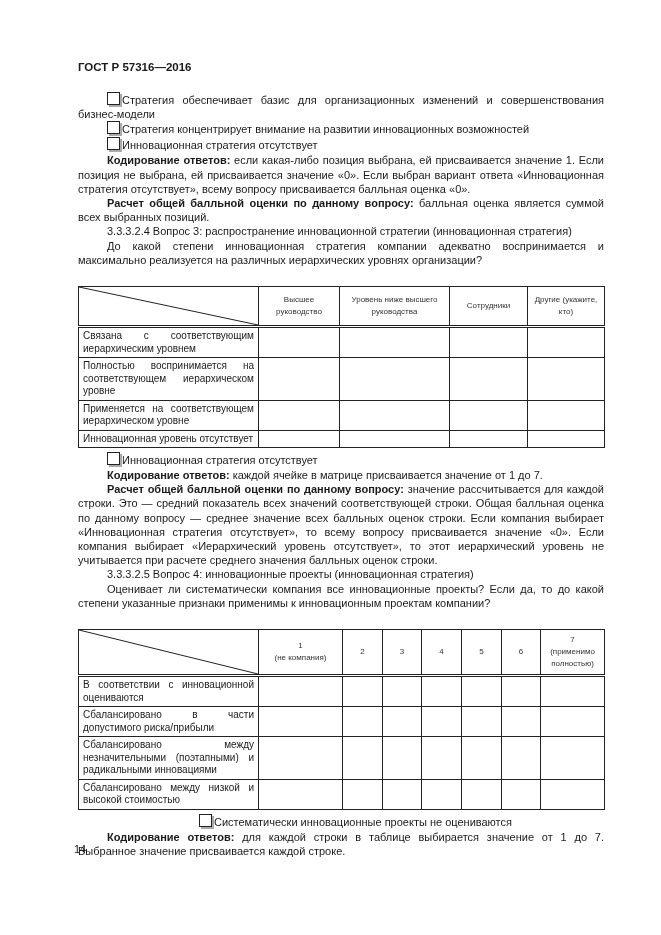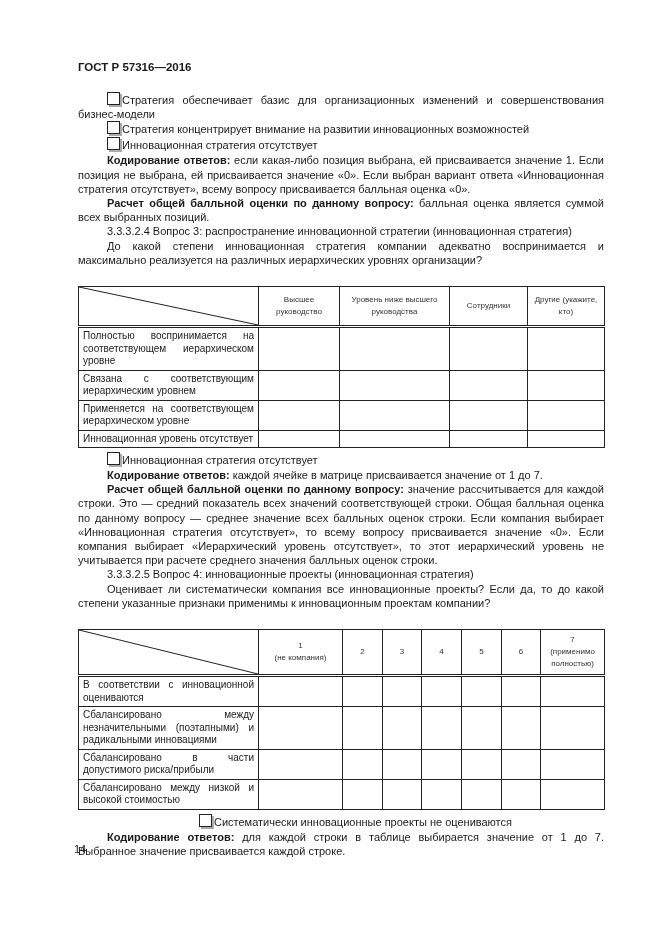--- a/index.html
+++ b/index.html
@@ -53,28 +53,28 @@
             </svg>
           </th>
         <th>Высшее руководство</th>
         <th>Уровень ниже высшего руководства</th>
         <th>Сотрудники</th>
         <th>Другие (укажите, кто)</th>
       </tr>
     </thead>
     <tbody>
       <tr style="height:27px;">
-          <td class="lbl">Полностью воспринимается на соответствующем иерархическом уровне</td>
+          <td class="lbl">Связана с соответствующим иерархическим уровнем</td>
           <td></td>
           <td></td>
           <td></td>
           <td></td>
         </tr>
       <tr style="height:27px;">
-          <td class="lbl">Связана с соответствующим иерархическим уровнем</td>
+          <td class="lbl">Полностью воспринимается на соответствующем иерархическом уровне</td>
           <td></td>
           <td></td>
           <td></td>
           <td></td>
         </tr>
       <tr style="height:27px;">
           <td class="lbl">Применяется на соответствующем иерархическом уровне</td>
           <td></td>
           <td></td>
           <td></td>
@@ -133,32 +133,32 @@
       <tr style="height:27px;">
           <td class="lbl">В соответствии с инновационной оцениваются</td>
           <td></td>
           <td></td>
           <td></td>
           <td></td>
           <td></td>
           <td></td>
           <td></td>
         </tr>
-      <tr style="height:40px;">
-          <td class="lbl">Сбалансировано между незначительными (поэтапными) и радикальными инновациями</td>
+      <tr style="height:27px;">
+          <td class="lbl">Сбалансировано в части допустимого риска/прибыли</td>
           <td></td>
           <td></td>
           <td></td>
           <td></td>
           <td></td>
           <td></td>
           <td></td>
         </tr>
-      <tr style="height:27px;">
-          <td class="lbl">Сбалансировано в части допустимого риска/прибыли</td>
+      <tr style="height:40px;">
+          <td class="lbl">Сбалансировано между незначительными (поэтапными) и радикальными инновациями</td>
           <td></td>
           <td></td>
           <td></td>
           <td></td>
           <td></td>
           <td></td>
           <td></td>
         </tr>
       <tr style="height:27px;">
           <td class="lbl">Сбалансировано между низкой и высокой стоимостью</td>

